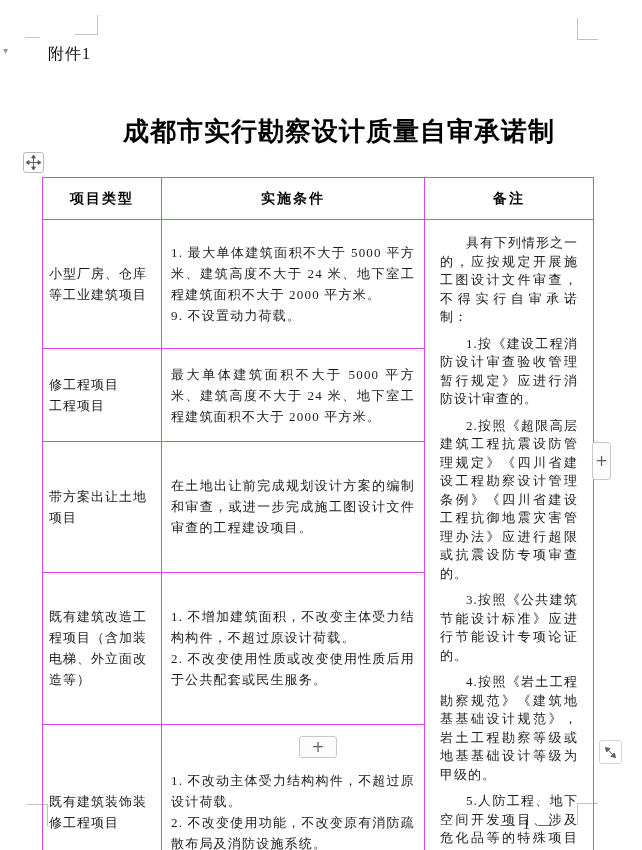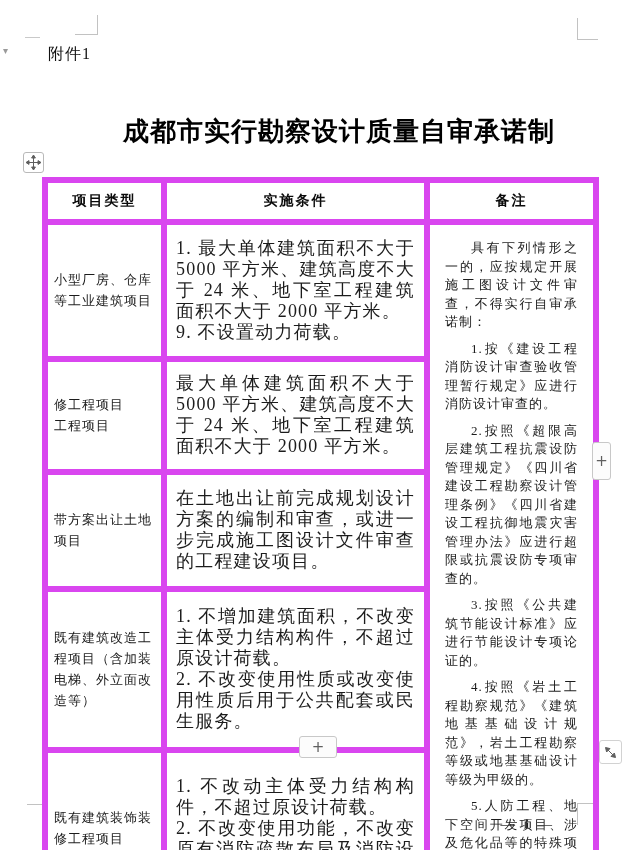--- a/index.html
+++ b/index.html
@@ -17,31 +17,31 @@
     font-family:"Liberation Serif","DejaVu Serif",serif;
   }
   .doc-title.l1{top:114px;padding-left:18px;}
   .doc-title.l2{top:137px;}
   
   table.doc-table{
     position:absolute;left:42px;top:177px;width:551px;
     border-collapse:collapse;table-layout:fixed;
   }
   .doc-table td,.doc-table th{
-    border:6px solid #d946ef;vertical-align:middle;overflow:hidden;
+    border:1px solid #d946ef;vertical-align:middle;overflow:hidden;
   }
   .doc-table th{
     font-size:14px;font-weight:700;letter-spacing:2px;text-align:center;color:#0a0a0a;
   }
   td.cell-type{
     text-align:left;font-size:13px;letter-spacing:1px;line-height:21px;
     white-space:pre-line;padding:2px 6px;
   }
   td.cell-cond{
-    font-size:18px;letter-spacing:1.2px;line-height:21px;text-align:justify;
+    font-size:13px;letter-spacing:1.2px;line-height:21px;text-align:justify;
     padding:4px 9px;
   }
   td.cell-cond p{margin:0;}
   td.cell-remark{
     vertical-align:top;font-size:13px;letter-spacing:1px;line-height:18.5px;
     text-align:justify;padding:6px 7px;
   }
   td.cell-remark p{margin:8px;text-indent:2em;}
   
   .doc-note{

